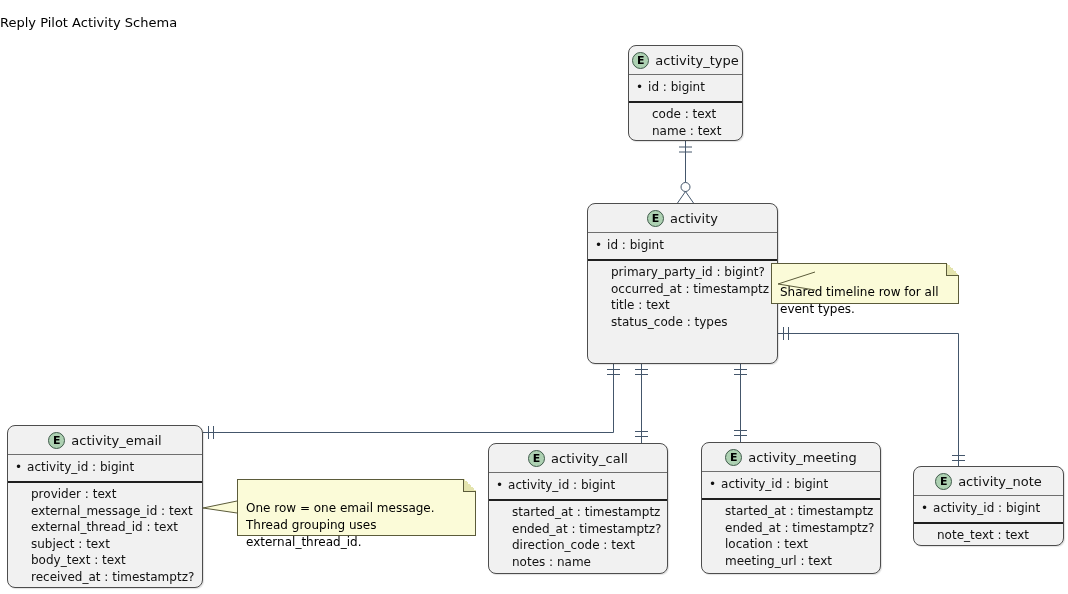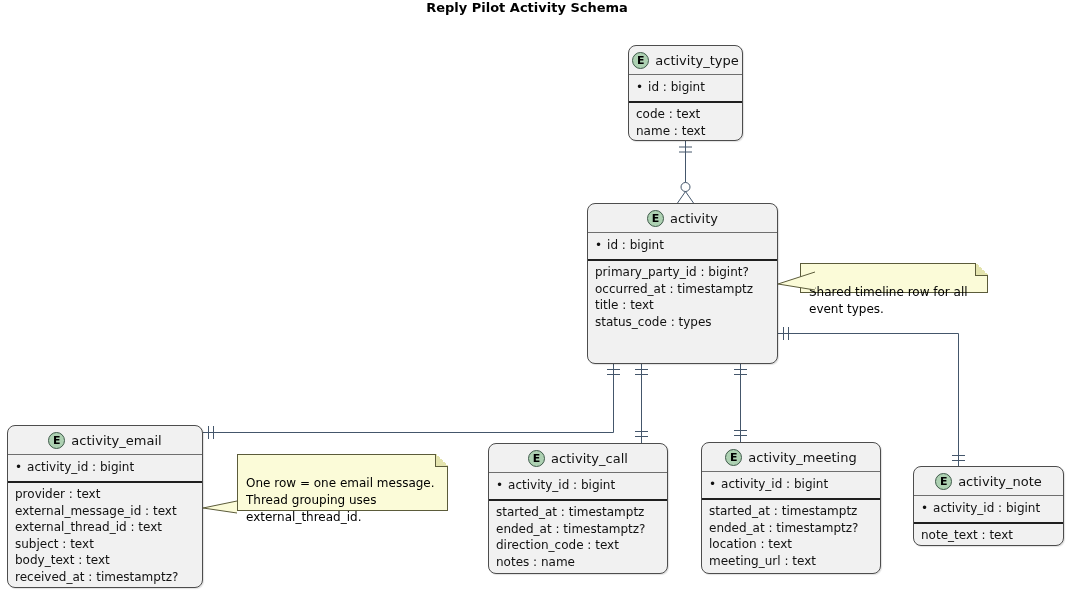--- a/index.html
+++ b/index.html
@@ -2,22 +2,22 @@
 <html><head>
 <meta charset="utf-8">
 <style>
   html,body{margin:0;padding:0;background:#ffffff;}
   .canvas{
     position:relative;width:1068px;height:594px;background:#ffffff;
     font-family:"DejaVu Sans","Liberation Sans",sans-serif;color:#111;
     overflow:hidden;
   }
   .diagram-title{
-    position:absolute;left:0;top:0;width:1054px;text-align:center;
-    font-size:13px;font-weight:bold;color:#000;
+    position:absolute;left:0;top:15px;width:1054px;
+    font-size:13px;font-weight:normal;color:#000;
   }
   .rels{position:absolute;left:0;top:0;z-index:1;}
   .rels path{stroke:#44566b;stroke-width:1;fill:none;}
   .rels circle{stroke:#44566b;stroke-width:1;fill:#ffffff;}
   .entity{
     position:absolute;box-sizing:border-box;background:#f1f1f1;
     border:1px solid #4d4d4d;border-radius:8px;z-index:2;
     box-shadow:1px 1px 1px rgba(0,0,0,0.12);
   }
   .ehead{
@@ -30,21 +30,21 @@
     display:flex;align-items:center;justify-content:center;
     font-size:11px;font-weight:bold;color:#000;flex:0 0 auto;
   }
   .ekeys{
     border-top:1px solid #6f6f6f;border-bottom:2px solid #1f1f1f;
     padding:4px 6px 4px 7px;box-sizing:border-box;height:29px;
   }
   .row{font-size:12px;line-height:16.5px;white-space:nowrap;}
   .keyrow{display:flex;align-items:center;gap:5px;}
   .bullet{font-size:12px;line-height:17px;}
-  .ebody{padding:3px 5px 4px 7px;}
+  .ebody{padding:3px 5px 4px 7px;margin-left:16px;}
   .note{
     position:absolute;box-sizing:border-box;background:#fbfbd8;
     border:1px solid #5b5b3a;padding:3px 8px;z-index:2;
     font-size:12px;line-height:17px;white-space:pre-line;color:#000;
   }
   .fold{
     position:absolute;top:-1px;right:-1px;width:13px;height:13px;
     box-sizing:border-box;
     background:linear-gradient(to bottom left,#ffffff 0 50%,#e4e4ae 50% 100%);
     border-left:1px solid #5b5b3a;border-bottom:1px solid #5b5b3a;
@@ -192,30 +192,30 @@
       <div class="row keyrow">
         <span class="bullet">•</span>
         <span>activity_id : bigint</span>
       </div>
     </div>
     <div class="ebody">
       <div class="row">note_text : text</div>
     </div>
   </div>
 
-  <div class="note" style="left:800px;top:263px;width:188px;height:30px">
+  <div class="note" style="left:771px;top:263px;width:188px;height:41px">
     <span>Shared timeline row for all
 event types.</span>
     <span class="fold"></span>
   </div>
   <svg class="wedge" style="left:770px;top:266px" width="50" height="28">
     <path d="M45,6 L8,18 L45,24"></path>
   </svg>
 
-  <div class="note" style="left:237px;top:454px;width:211px;height:57px">
+  <div class="note" style="left:237px;top:479px;width:239px;height:57px">
     <span>One row = one email message.
 Thread grouping uses
 external_thread_id.</span>
     <span class="fold"></span>
   </div>
   <svg class="wedge" style="left:196px;top:496px" width="45" height="22">
     <path d="M41,5 L7,12 L41,17"></path>
   </svg>
 
 </div>

